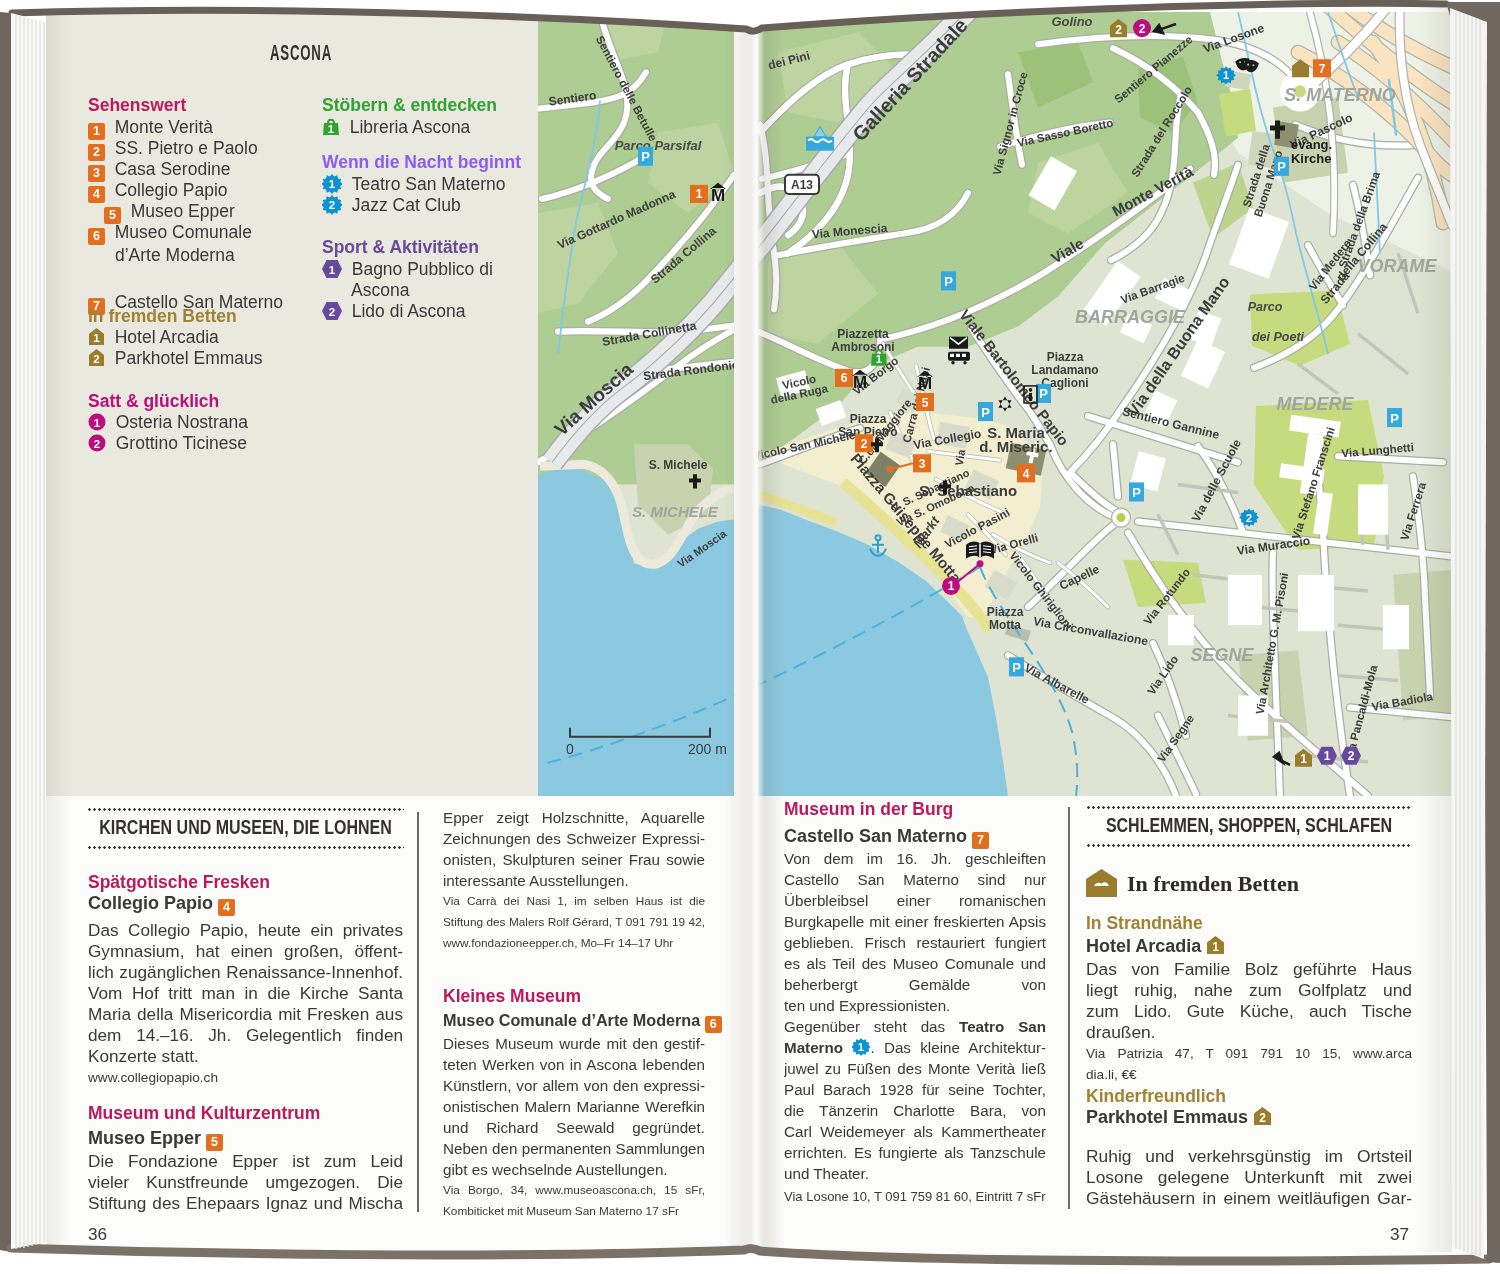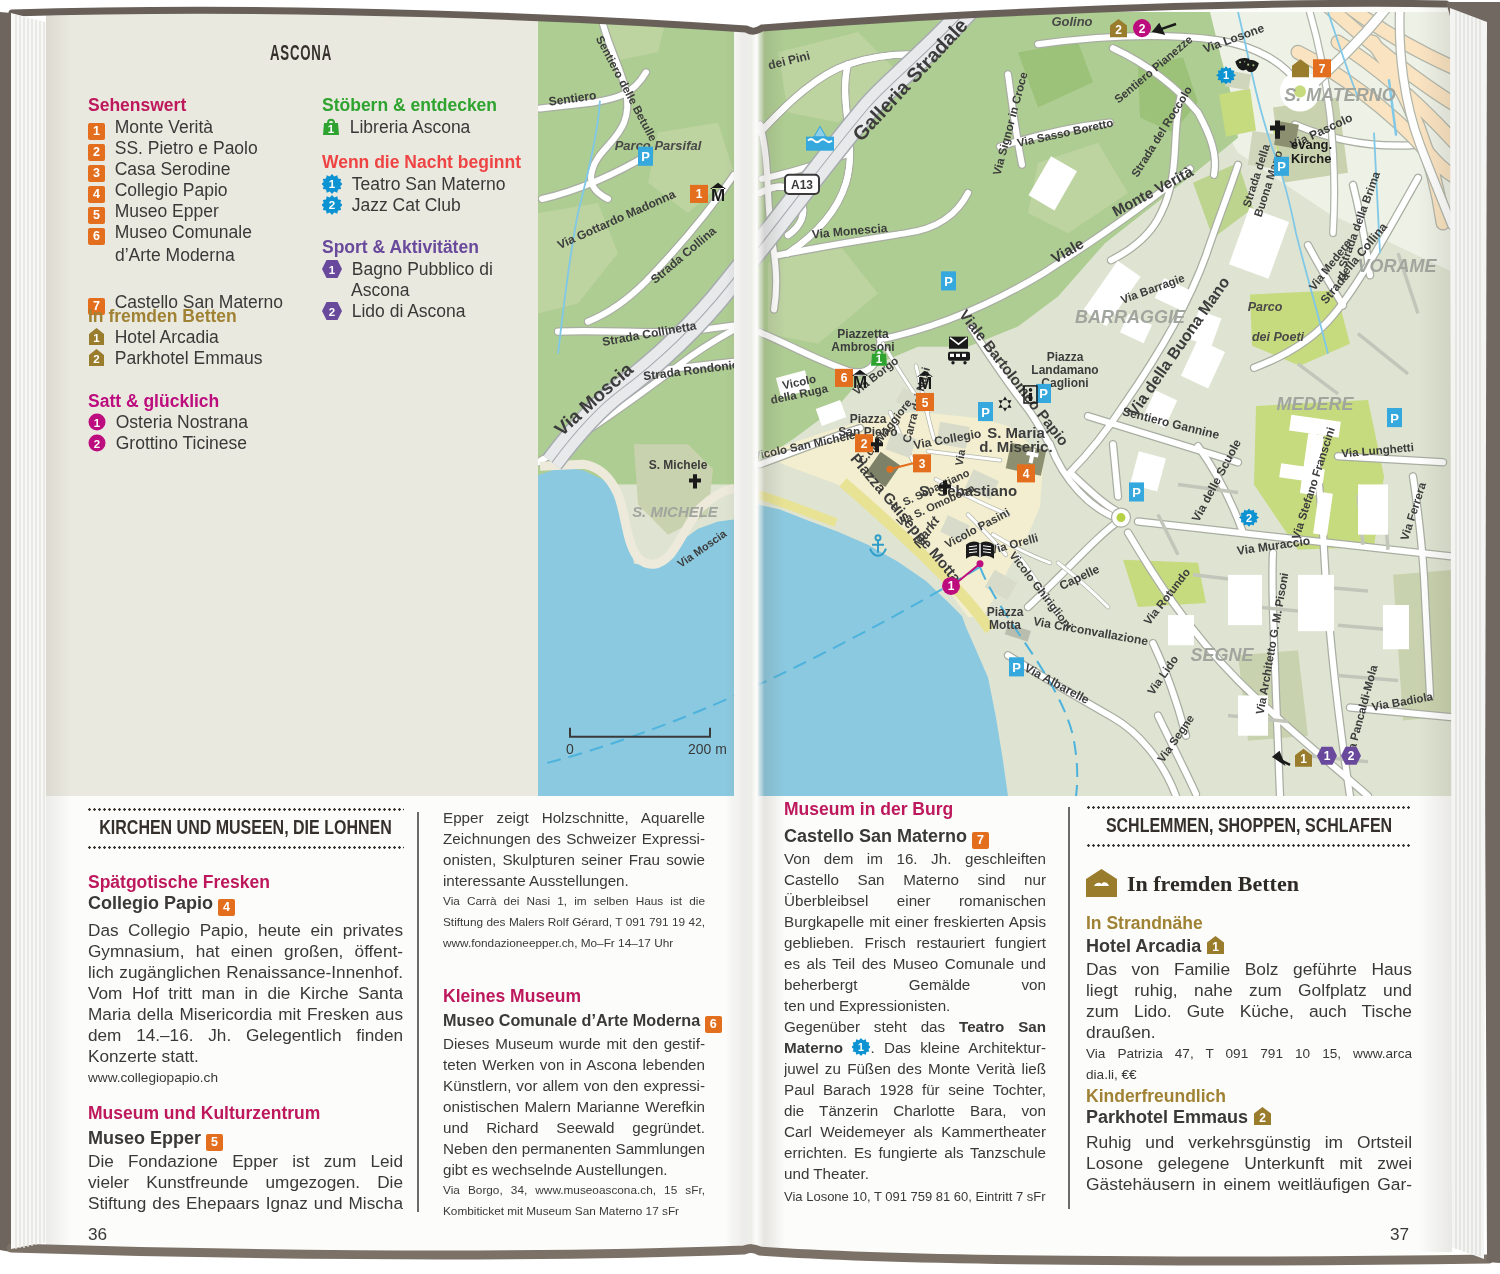--- a/index.html
+++ b/index.html
@@ -8,21 +8,21 @@
 
 #lpage{position:absolute;left:46px;top:10px;width:689px;height:1245px;background:#fcfcfa;}
 #rpage{position:absolute;left:755px;top:4px;width:697px;height:1252px;background:#fcfcfa;}
 #lcream{position:absolute;left:46px;top:10px;width:494px;height:786px;background:#eae9e0;}
 #spine{position:absolute;left:725px;top:13px;width:60px;height:1241px;background:linear-gradient(90deg,rgba(110,105,95,0) 0%,rgba(110,105,95,0.13) 30%,rgba(235,235,230,0.85) 44%,rgba(252,252,250,1) 52%,rgba(110,105,95,0.16) 66%,rgba(110,105,95,0) 100%);}
 
 .h-orange{color:#be185d;font-weight:bold;font-size:17.5px;}
 .h-brown{color:#a08234;font-weight:bold;font-size:17.5px;}
 .h-magenta{color:#bc0c7d;font-weight:bold;font-size:17.5px;}
 .h-green{color:#2fa32f;font-weight:bold;font-size:17.5px;text-align:right;}
-.h-blue{color:#ef4444;font-weight:bold;font-size:17.5px;}
+.h-blue{color:#8b5cf6;font-weight:bold;font-size:17.5px;}
 .h-purple{color:#68499c;font-weight:bold;font-size:17.5px;}
 .body{color:#3a3938;font-size:17.2px;line-height:21px;}
 .c23 .body,.c23.body{font-size:15.2px;}
 .c4 .body{font-size:17.4px;}
 .bodyb{color:#3a3938;font-size:18px;font-weight:bold;}
 .small{color:#3a3938;font-size:13.6px;line-height:21px;}
 .c23 .small{font-size:11.8px;}
 .sm3{font-size:13px !important;}
 .j{display:block;text-align:justify;height:21px;overflow:hidden;}
 .j::after{content:"";display:inline-block;width:100%;}
@@ -39,21 +39,21 @@
 <div id="lcream"></div>
 
 <div class="abs stencil" style="left:270px;top:43px;font-size:16.5px;letter-spacing:1px;transform:scale(0.8,1.35);transform-origin:left center;">ASCONA</div>
 
 <div id="legend">
 <div class="abs h-orange" style="left:88px;top:95px;">Sehenswert</div>
 <div class="leg-row" style="left:88px;top:117px;"><span class="badge">1</span>&nbsp;&nbsp;Monte Verità</div>
 <div class="leg-row" style="left:88px;top:138px;"><span class="badge">2</span>&nbsp;&nbsp;SS. Pietro e Paolo</div>
 <div class="leg-row" style="left:88px;top:159px;"><span class="badge">3</span>&nbsp;&nbsp;Casa Serodine</div>
 <div class="leg-row" style="left:88px;top:180px;"><span class="badge">4</span>&nbsp;&nbsp;Collegio Papio</div>
-<div class="leg-row" style="left:88px;top:201px;"><span class="badge">5</span>&nbsp;&nbsp;Museo Epper</div>
+<div class="leg-row" style="left:104px;top:201px;"><span class="badge">5</span>&nbsp;&nbsp;Museo Epper</div>
 <div class="leg-row" style="left:88px;top:222px;"><span class="badge">6</span>&nbsp;&nbsp;Museo Comunale<br><span style="margin-left:27px;">d’Arte Moderna</span></div>
 <div class="leg-row" style="left:88px;top:264px;margin-top:28px;"><span class="badge">7</span>&nbsp;&nbsp;Castello San Materno</div>
 
 <div class="abs h-brown" style="left:88px;top:306px;">In fremden Betten</div>
 <div class="leg-row" style="left:88px;top:327px;"><svg width="17" height="18" style="vertical-align:-3px">
         <path d="M1 6 L8.5 0 L16 6 L16 17 L1 17 Z" fill="#9a7c2d"></path>
         <text x="8.5" y="14" font-size="11.5" font-weight="bold" fill="#fff" text-anchor="middle">1</text>
       </svg>&nbsp;&nbsp;Hotel Arcadia</div>
 <div class="leg-row" style="left:88px;top:348px;"><svg width="17" height="18" style="vertical-align:-3px">
         <path d="M1 6 L8.5 0 L16 6 L16 17 L1 17 Z" fill="#9a7c2d"></path>
@@ -805,21 +805,21 @@
     <span class="j" style="height:21px;">Via Patrizia 47, T 091 791 10 15, www.arca</span>
     <span class="l" style="height:21px;">dia.li, €€</span>
   </div>
 </div>
 <div class="abs c4" style="left:1086px;top:1086px;width:326px;">
   <div class="h-brown">Kinderfreundlich</div>
   <div class="bodyb" style="margin-top:0px;">Parkhotel Emmaus <svg width="19" height="19" style="vertical-align:-3px">
           <path d="M1 6.5 L9.5 0 L18 6.5 L18 18 L1 18 Z" fill="#9a7c2d"></path>
           <text x="9.5" y="14.5" font-size="12" font-weight="bold" fill="#fff" text-anchor="middle">2</text>
         </svg></div>
-  <div class="body" style="margin-top:4px;">
+  <div class="body" style="margin-top:18px;">
     <span class="j">Ruhig und verkehrsgünstig im Ortsteil</span>
     <span class="j">Losone gelegene Unterkunft mit zwei</span>
     <span class="j">Gästehäusern in einem weitläufigen Gar-</span>
   </div>
 </div>
 <div class="abs body" style="left:1390px;top:1224px;">37</div>
 </div>
 
 <div id="spine"></div>
 <div class="abs" style="left:46px;top:10px;width:26px;height:1242px;background:linear-gradient(90deg,rgba(90,85,75,0.10),rgba(90,85,75,0));z-index:30;"></div>

